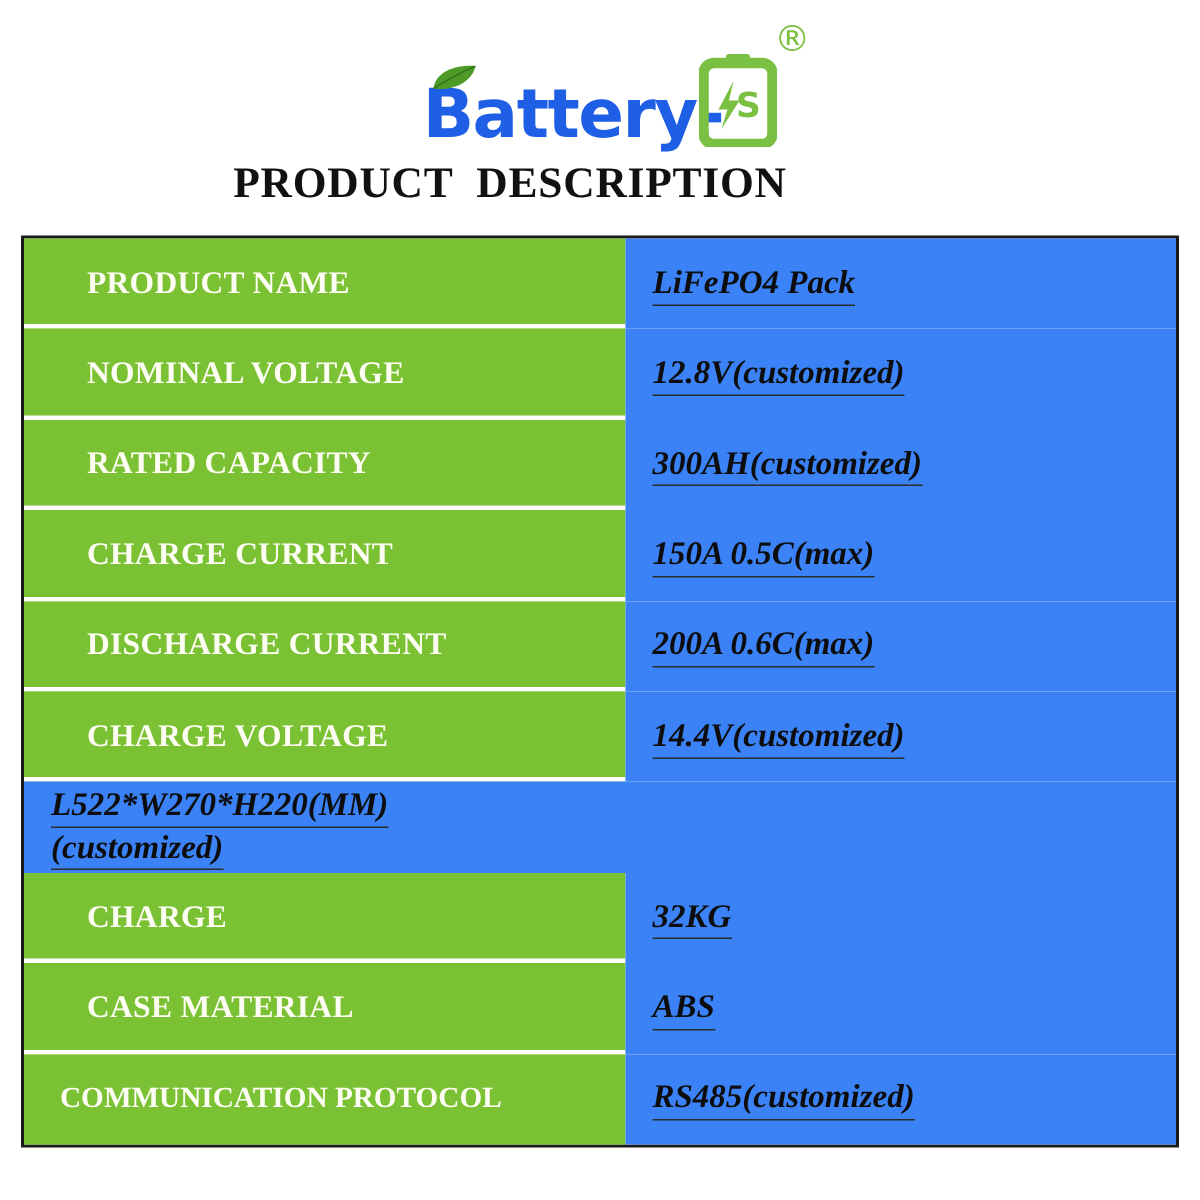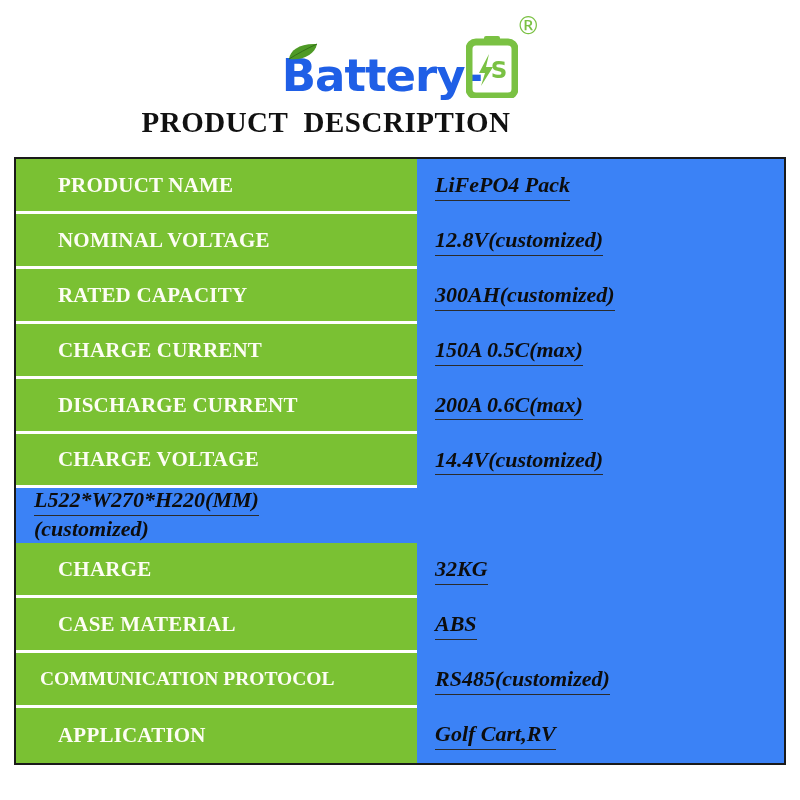--- a/index.html
+++ b/index.html
@@ -78,20 +78,21 @@
     top: 106px;
     left: 0;
     width: 652px;
     text-align: center;
     font-family: "Liberation Serif", "DejaVu Serif", serif;
     font-weight: bold;
     font-size: 29px;
     letter-spacing: 0.5px;
     color: #111111;
     word-spacing: 8px;
+    padding-left: 14px;
   }
 
   
   .spec-table {
     position: absolute;
     left: 14px;
     top: 157px;
     width: 772px;
     height: 608px;
     box-sizing: border-box;
@@ -254,21 +255,15 @@
       </div>
     </div>
 
     <div class="spec-row">
       <div class="spec-label tight">COMMUNICATION PROTOCOL</div>
       <div class="spec-value">
         <span class="vline">RS485(customized)</span>
       </div>
     </div>
 
-    <div class="spec-row">
-      <div class="spec-label">APPLICATION</div>
-      <div class="spec-value">
-        <span class="vline">Golf Cart,RV</span>
-      </div>
-    </div>
 
   </div>
 </div>
 
 </body></html>

